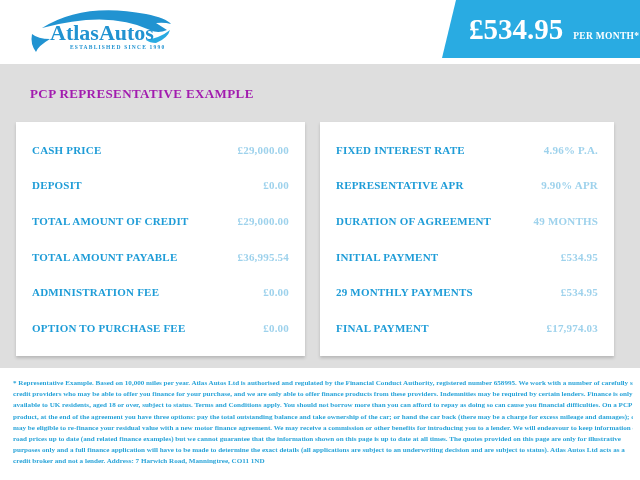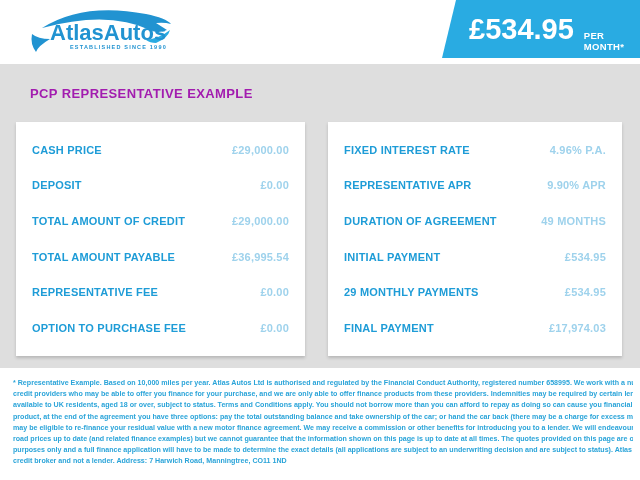--- a/index.html
+++ b/index.html
@@ -2,21 +2,21 @@
 <html><head>
 <meta charset="utf-8">
 <style>
   * { margin: 0; padding: 0; box-sizing: border-box; }
   html, body { background: #888; }
   #screen {
     position: relative;
     width: 640px; height: 480px;
     background: #ffffff;
     overflow: hidden;
-    font-family: Liberation Sans, sans-serif;
+    font-family: Liberation Serif, serif;
     padding-left: 8px;
   }
   
   .header { position: absolute; top: 0; left: 0; width: 640px; height: 64px; background: #ffffff; }
   .gray-band { position: absolute; top: 64px; left: 0; width: 640px; height: 304px; background: #dedede; }
   .footer-band { position: absolute; top: 368px; left: 0; width: 640px; height: 112px; background: #ffffff; }
 
   .logo { position: absolute; left: 28px; top: 6px; width: 150px; height: 52px; }
   .logo svg { position: absolute; left: 0; top: 0; }
   .brand {
@@ -54,21 +54,21 @@
   
   .card {
     position: absolute; top: 122px; height: 234px;
     background: #ffffff;
     box-shadow: 0 2px 3px rgba(0,0,0,0.18);
     display: flex; flex-direction: column;
     justify-content: space-around;
     padding: 10px 0;
   }
   .card.left  { left: 16px;  width: 289px; }
-  .card.right { left: 328px; width: 294px; }
+  .card.right { left: 320px; width: 294px; }
   .frow {
     display: flex; justify-content: space-between; align-items: flex-end;
     padding: 0 16px;
   }
   .frow .flabel {
     font-size: 11px; font-weight: bold; color: #1e9cd7; letter-spacing: 0.2px;
     white-space: nowrap;
   }
   .frow .fvalue {
     font-size: 11px; font-weight: bold; color: #9ed2ec; letter-spacing: 0.2px;
@@ -125,21 +125,21 @@
     </div>
     <div class="frow">
       <span class="flabel">TOTAL AMOUNT OF CREDIT</span>
       <span class="fvalue">£29,000.00</span>
     </div>
     <div class="frow">
       <span class="flabel">TOTAL AMOUNT PAYABLE</span>
       <span class="fvalue">£36,995.54</span>
     </div>
     <div class="frow">
-      <span class="flabel">REPRESENTATIVE FEE</span>
+      <span class="flabel">ADMINISTRATION FEE</span>
       <span class="fvalue">£0.00</span>
     </div>
     <div class="frow">
       <span class="flabel">OPTION TO PURCHASE FEE</span>
       <span class="fvalue">£0.00</span>
     </div>
   </div>
 
   <div class="card right">
     <div class="frow">

